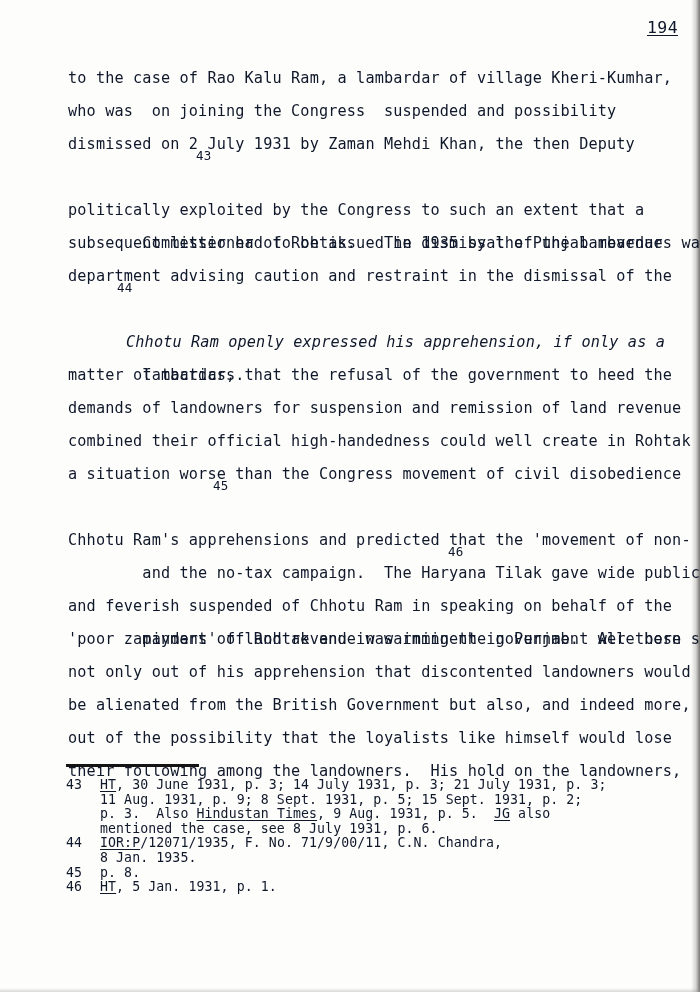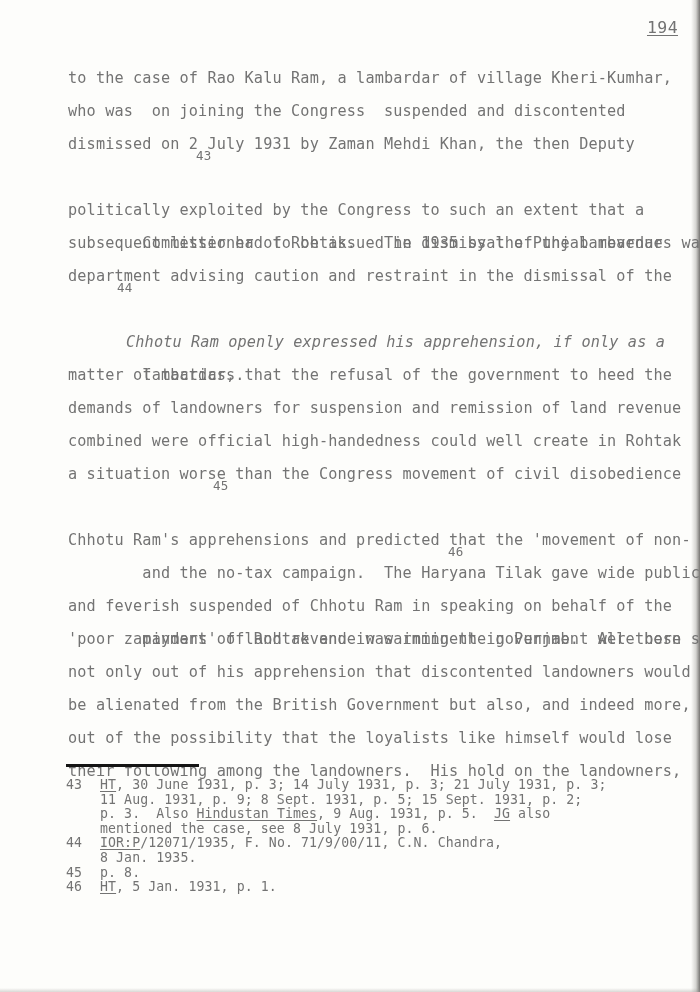--- a/index.html
+++ b/index.html
@@ -10,21 +10,21 @@
   }
   body {
     font-family: "DejaVu Sans Mono", "Liberation Mono", monospace;
   }
   #page {
     position: relative;
     width: 700px;
     height: 992px;
     background: #fdfdfb;
     overflow: hidden;
-    color: #737373;
+    color: #0f172a;
   }
 
   
   .scan-edge-right {
     position: absolute;
     top: 0;
     right: 0;
     width: 9px;
     height: 992px;
     background: linear-gradient(to right, rgba(255,255,255,0) 0%, rgba(120,118,112,0.30) 55%, rgba(60,58,55,0.70) 100%);
@@ -131,40 +131,40 @@
 
   <div class="scan-edge-right"></div>
   <div class="scan-edge-bottom"></div>
 
   <div class="folio">194</div>
 
   <div class="body-block">
 
     <div>
       <div class="line"><span>to the case of Rao Kalu Ram, a lambardar of village Kheri-Kumhar,</span></div>
-      <div class="line"><span>who was  on joining the Congress  suspended and discontented</span></div>
+      <div class="line"><span>who was  on joining the Congress  suspended and possibility</span></div>
       <div class="line"><span>dismissed on 2 July 1931 by Zaman Mehdi Khan, the then Deputy</span></div>
       <div class="line">
         <span class="supmark" style="left:128px; top:-11px;">43</span>
         <span>Commissioner of Rohtak.   The dismissal of the lambardars was</span>
       </div>
       <div class="line"><span>politically exploited by the Congress to such an extent that a</span></div>
       <div class="line"><span>subsequent letter had to be issued in 1935 by the Punjab revenue</span></div>
       <div class="line"><span>department advising caution and restraint in the dismissal of the</span></div>
       <div class="line">
         <span class="supmark" style="left:49px; top:-11px;">44</span>
         <span>lambardars.</span>
       </div>
     </div>
 
     <div>
       <div class="line indent"><span>Chhotu Ram openly expressed his apprehension, if only as a</span></div>
       <div class="line"><span>matter of tactics, that the refusal of the government to heed the</span></div>
       <div class="line"><span>demands of landowners for suspension and remission of land revenue</span></div>
-      <div class="line"><span>combined were official high-handedness could well create in Rohtak</span></div>
+      <div class="line"><span>combined their official high-handedness could well create in Rohtak</span></div>
       <div class="line"><span>a situation worse than the Congress movement of civil disobedience</span></div>
       <div class="line">
         <span class="supmark" style="left:145px; top:-11px;">45</span>
         <span>and the no-tax campaign.  The </span><span class="u">Haryana Tilak</span><span> gave wide publicity to</span>
       </div>
       <div class="line"><span>Chhotu Ram's apprehensions and predicted that the 'movement of non-</span></div>
       <div class="line">
         <span class="supmark" style="left:380px; top:-11px;">46</span>
         <span>payment of land revenue was imminent in Punjab.  All these sustained</span>
       </div>

